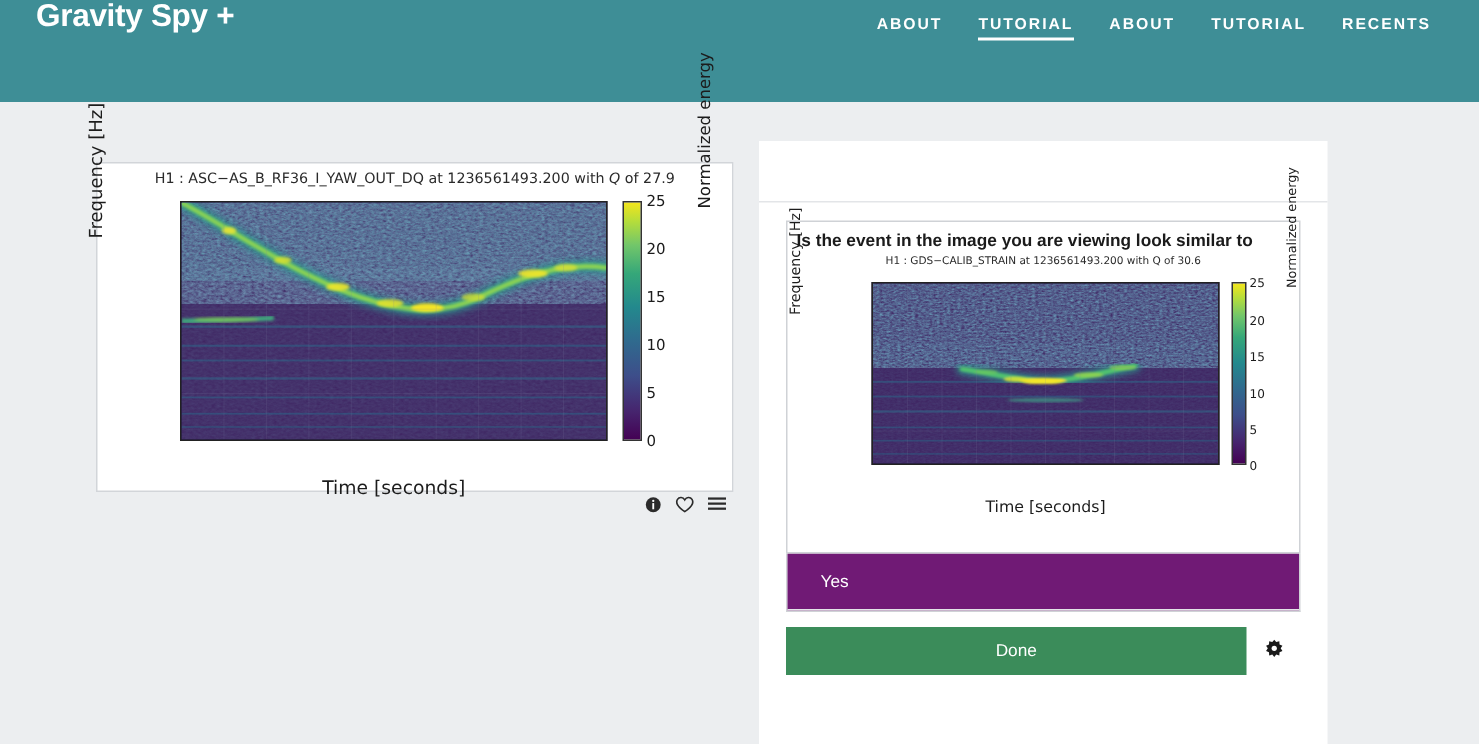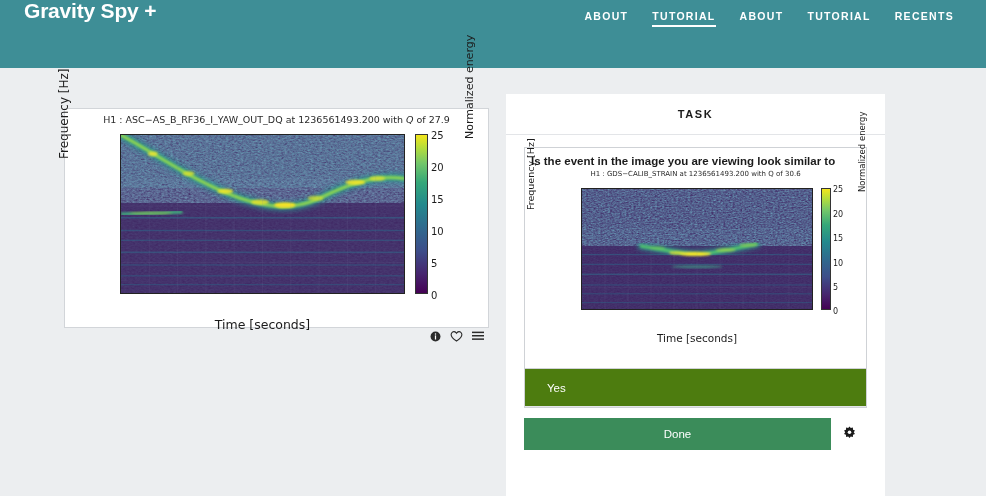--- a/index.html
+++ b/index.html
@@ -292,21 +292,21 @@
   }
   .answer {
     height: 38px;
     display: flex;
     align-items: center;
     padding-left: 22px;
     font-size: 11.5px;
     cursor: pointer;
     border-bottom: 1px solid #e3e5e8;
   }
-  .answer.selected { background: #4d7c0f; color: #ffffff; }
+  .answer.selected { background: #701a75; color: #ffffff; }
   .answer.unselected { background: #f3f4f6; color: #2b2b2b; }
 
   
   #task-footer {
     display: flex;
     align-items: center;
     margin: 10px 18px 0 18px;
     gap: 0;
   }
   #done-button {
@@ -478,21 +478,20 @@
           <rect x="0" y="0.5" width="16" height="2" fill="#2b2b2b"></rect>
           <rect x="0" y="5" width="16" height="2" fill="#2b2b2b"></rect>
           <rect x="0" y="9.5" width="16" height="2" fill="#2b2b2b"></rect>
         </svg>
     </span>
   </div>
 
   <div id="task-panel">
 
     <div id="tab-bar">
-      <div class="tab active">TASK</div>
     </div>
 
     <div id="task-inner">
       <div id="question-box">
         <div id="question-text">Is the event in the image you are viewing look similar to</div>
 
         <div id="small-plot">
           <div class="plot-title-small"><span>H1 : GDS−CALIB_STRAIN at 1236561493.200 with </span><span class="italicQ">Q</span><span> of 30.6</span></div>
 
           <div id="small-ylabel">Frequency [Hz]</div>

